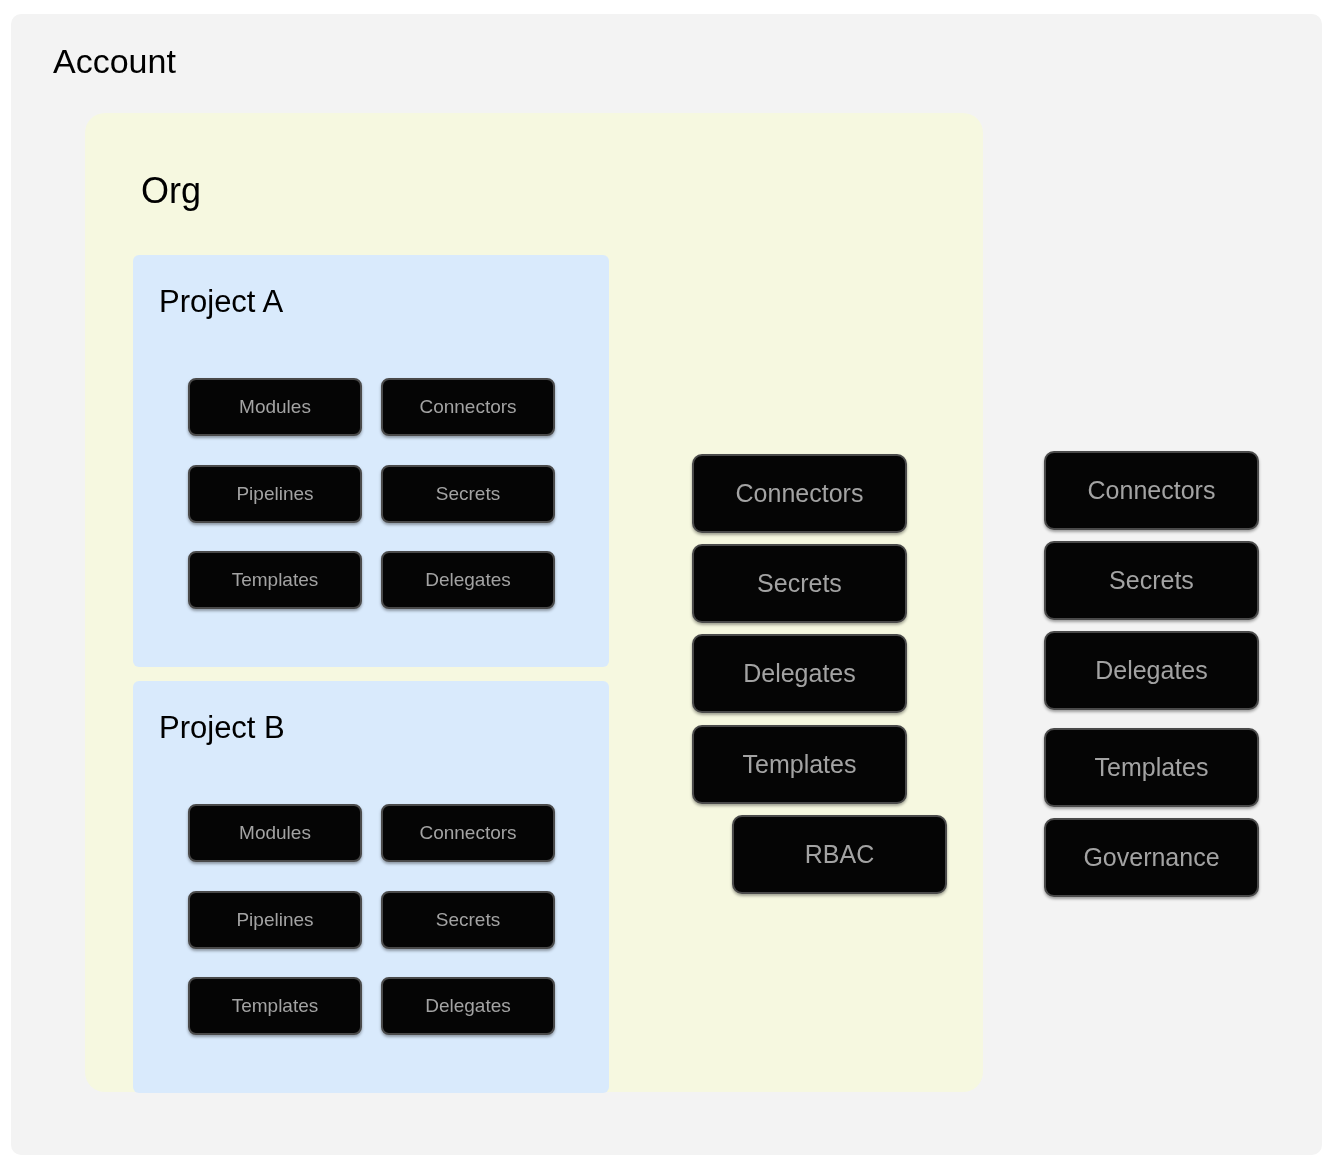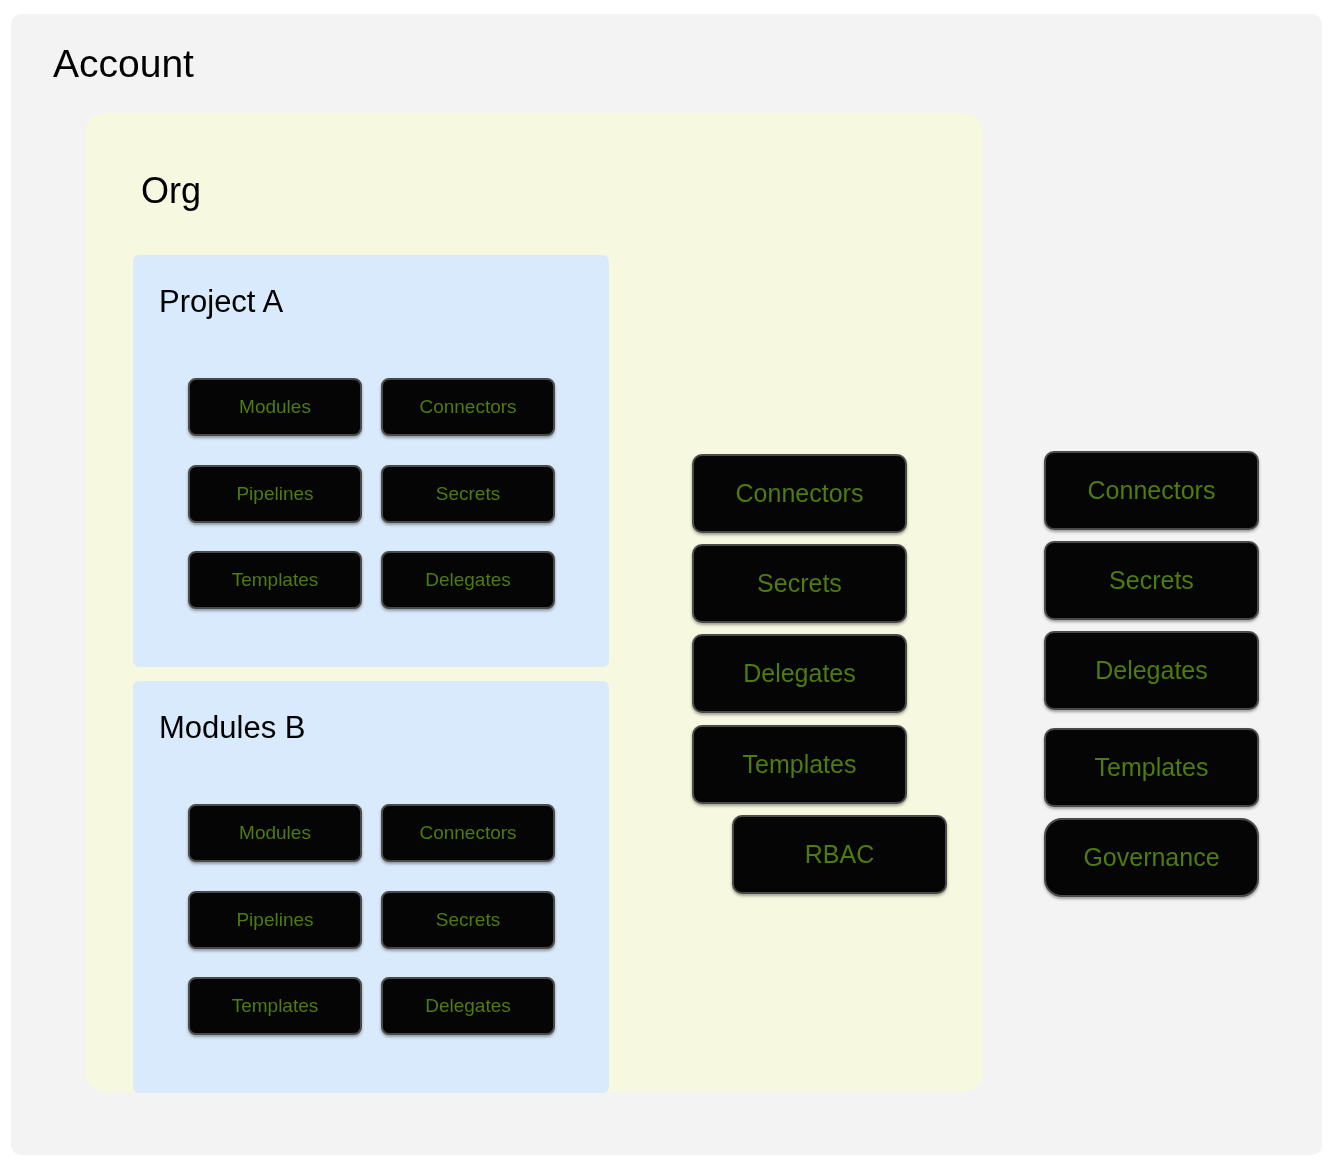--- a/index.html
+++ b/index.html
@@ -60,42 +60,42 @@
   .scope-title {
     position: absolute;
     color: #000000;
     font-weight: 400;
     line-height: 1;
     white-space: nowrap;
   }
   .title-account {
     left: 42px;
     top: 30px;
-    font-size: 39px;
+    font-size: 34px;
     text-align: right;
   }
   .title-org {
     left: 56px;
     top: 60px;
     font-size: 36px;
   }
   .title-project {
     left: 26px;
     top: 31px;
     font-size: 31px;
   }
 
   
   .chip {
     position: absolute;
     background: #050505;
     border: 2px solid #4a4a4a;
     border-radius: 9px;
     box-sizing: border-box;
-    color: #4d7c0f;
+    color: #a3a3a3;
     display: flex;
     align-items: center;
     justify-content: center;
     text-align: center;
     box-shadow: 0 2px 3px rgba(0, 0, 0, 0.35);
     white-space: nowrap;
     user-select: none;
   }
   .chip-project {
     width: 174px;
@@ -151,21 +151,21 @@
           <div class="chip chip-project" style="left:0px;  top:0px;">Modules</div>
           <div class="chip chip-project" style="left:193px; top:0px;">Connectors</div>
           <div class="chip chip-project" style="left:0px;  top:87px;">Pipelines</div>
           <div class="chip chip-project" style="left:193px; top:87px;">Secrets</div>
           <div class="chip chip-project" style="left:0px;  top:173px;">Templates</div>
           <div class="chip chip-project" style="left:193px; top:173px;">Delegates</div>
         </div>
       </div>
 
       <div class="scope scope-project scope-project-b">
-        <div class="scope-title title-project">Modules B</div>
+        <div class="scope-title title-project">Project B</div>
         <div class="project-grid">
           <div class="chip chip-project" style="left:0px;  top:0px;">Modules</div>
           <div class="chip chip-project" style="left:193px; top:0px;">Connectors</div>
           <div class="chip chip-project" style="left:0px;  top:87px;">Pipelines</div>
           <div class="chip chip-project" style="left:193px; top:87px;">Secrets</div>
           <div class="chip chip-project" style="left:0px;  top:173px;">Templates</div>
           <div class="chip chip-project" style="left:193px; top:173px;">Delegates</div>
         </div>
       </div>
 
@@ -177,18 +177,18 @@
       <div class="chip chip-column" style="left:0px; top:180px;">Delegates</div>
       <div class="chip chip-column" style="left:0px; top:271px;">Templates</div>
       <div class="chip chip-column" style="left:0px; top:361px;margin-left:40px;">RBAC</div>
     </div>
 
     <div class="stack stack-account">
       <div class="chip chip-column" style="left:0px; top:0px;">Connectors</div>
       <div class="chip chip-column" style="left:0px; top:90px;">Secrets</div>
       <div class="chip chip-column" style="left:0px; top:180px;">Delegates</div>
       <div class="chip chip-column" style="left:0px; top:277px;">Templates</div>
-      <div class="chip chip-column" style="left:0px; top:367px;border-radius:18px;">Governance</div>
+      <div class="chip chip-column" style="left:0px; top:367px;">Governance</div>
     </div>
 
   </div>
 
 </div>
 
 </body></html>

